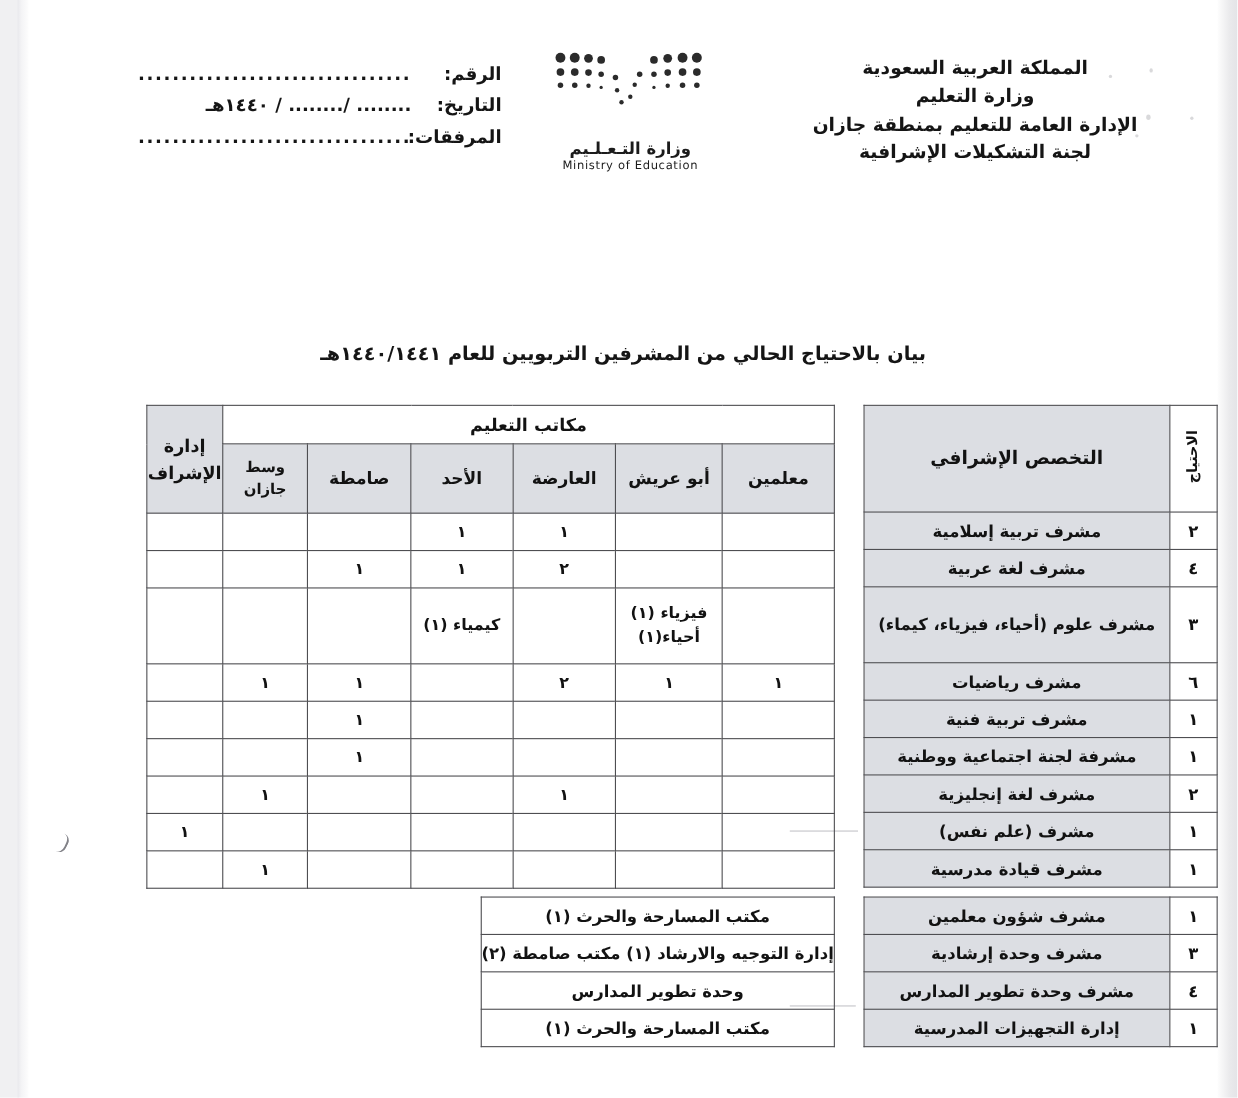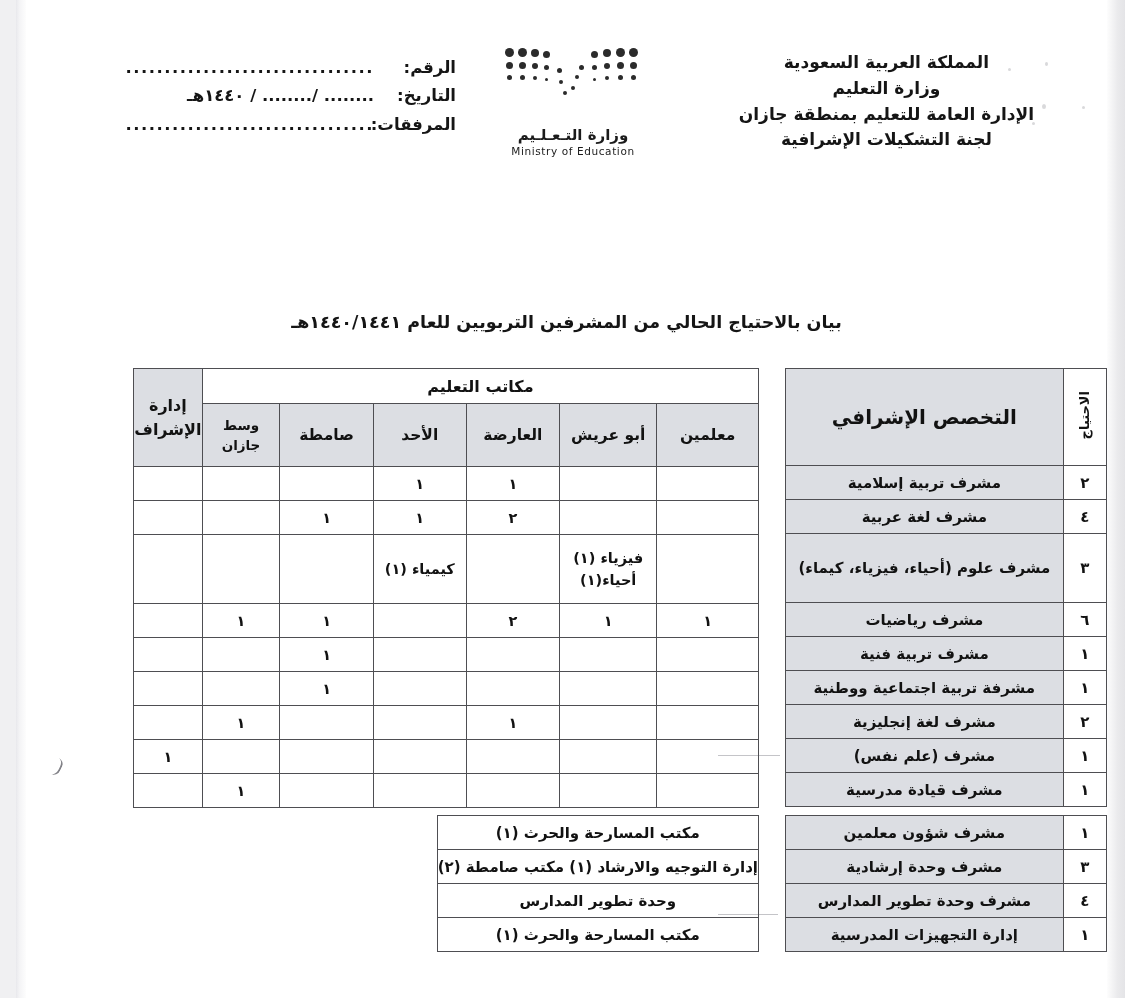--- a/index.html
+++ b/index.html
@@ -317,21 +317,21 @@
       <table>
         <colgroup>
             <col style="width:13.5%">
             <col style="width:86.5%">
           </colgroup>
         <thead>
           <tr>
             <td style="height:96px;">
               <span class="vert-head">الاحتياج</span>
             </td>
-            <td class="shade" style="height:96px;font-size:20px;">التخصص الإشرافي</td>
+            <td class="shade" style="height:96px;font-size:17px;">التخصص الإشرافي</td>
           </tr>
         </thead>
         <tbody>
             <tr class="drow">
               <td class="num-cell">٢</td>
               <td class="spec-cell shade">مشرف تربية إسلامية</td>
             </tr>
             <tr class="drow">
               <td class="num-cell">٤</td>
               <td class="spec-cell shade">مشرف لغة عربية</td>
@@ -343,21 +343,21 @@
             <tr class="drow">
               <td class="num-cell">٦</td>
               <td class="spec-cell shade">مشرف رياضيات</td>
             </tr>
             <tr class="drow">
               <td class="num-cell">١</td>
               <td class="spec-cell shade">مشرف تربية فنية</td>
             </tr>
             <tr class="drow">
               <td class="num-cell">١</td>
-              <td class="spec-cell shade">مشرفة تربية اجتماعية ووطنية</td>
+              <td class="spec-cell shade">مشرفة لجنة اجتماعية ووطنية</td>
             </tr>
             <tr class="drow">
               <td class="num-cell">٢</td>
               <td class="spec-cell shade">مشرف لغة إنجليزية</td>
             </tr>
             <tr class="drow">
               <td class="num-cell">١</td>
               <td class="spec-cell shade">مشرف (علم نفس)</td>
             </tr>
             <tr class="drow">

